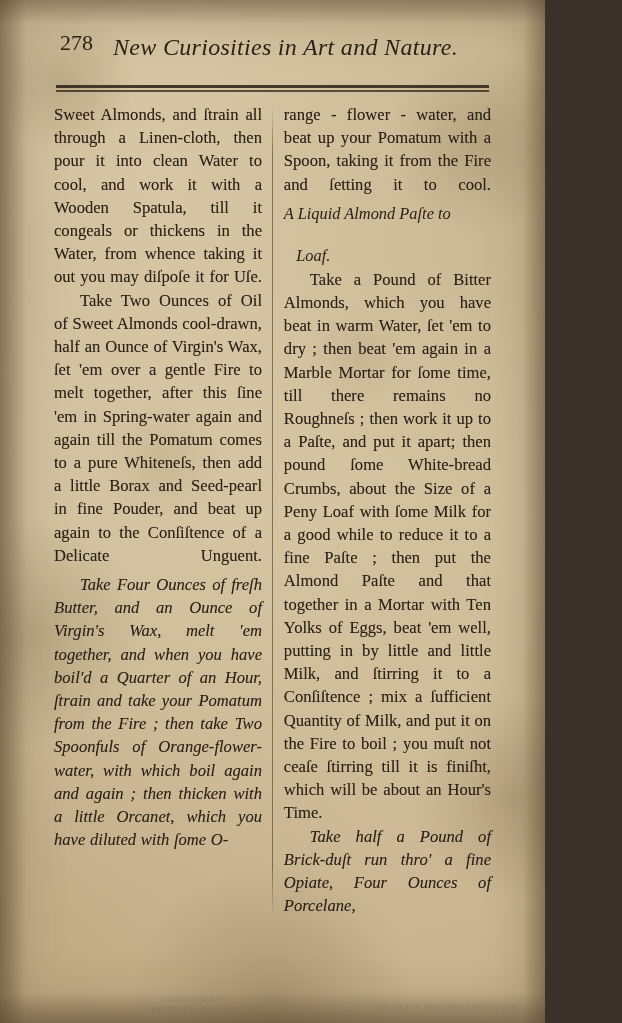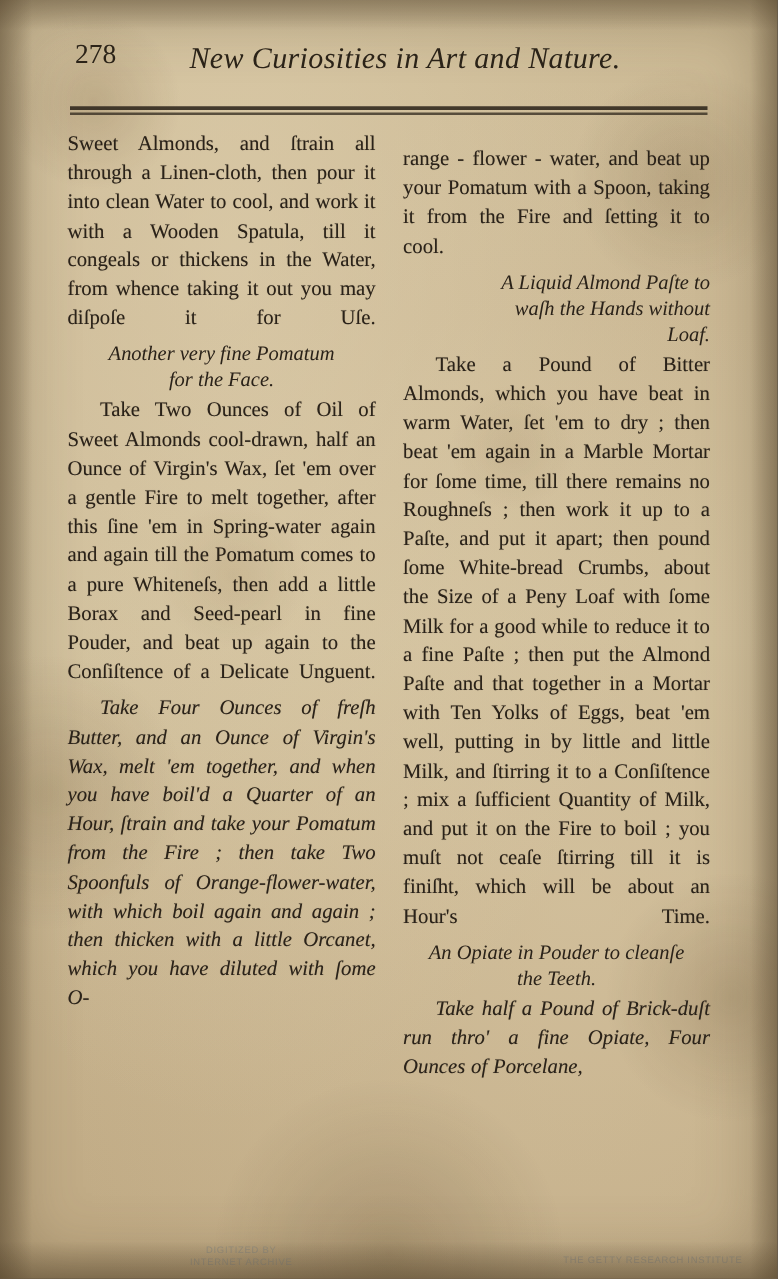--- a/index.html
+++ b/index.html
@@ -7,21 +7,21 @@
     padding: 0;
     background: #3a3228;
   }
   body {
     width: 622px;
     height: 1023px;
     overflow: hidden;
   }
   #page {
     position: relative;
-    width: 622px;
+    width: 545px;
     height: 1023px;
     background:
       radial-gradient(ellipse at 30% 20%, rgba(226,211,178,0.55) 0%, rgba(205,186,150,0.0) 60%),
       radial-gradient(ellipse at 75% 70%, rgba(218,200,165,0.5) 0%, rgba(200,180,145,0.0) 65%),
       linear-gradient(180deg, #cdbb96 0%, #c9b692 25%, #cdbc98 50%, #c6b28d 75%, #bfa983 100%);
     box-sizing: border-box;
     font-family: "Liberation Serif", serif;
     color: #2b2318;
   }
   
@@ -93,21 +93,21 @@
   .columns {
     display: flex;
     margin-top: 11px;
     padding: 0 10px;
   }
   .col {
     width: 262px;
     box-sizing: border-box;
   }
   .col.left { padding-right: 10px; }
-  .col.right { padding-left: 11px; margin-top: 12px; }
+  .col.right { padding-left: 11px; }
   .divider {
     width: 1px;
     background: linear-gradient(180deg, rgba(60,48,30,0.0), rgba(60,48,30,0.55) 6%, rgba(60,48,30,0.55) 94%, rgba(60,48,30,0.0));
     margin: 2px 0;
   }
   p.body {
     margin: 0;
     font-size: 16.6px;
     line-height: 23.2px;
     text-align: justify;
@@ -121,21 +121,21 @@
   h2.sub {
     margin: 7px 0 2px 0;
     font-size: 16.4px;
     line-height: 21px;
     font-style: italic;
     text-align: center;
     font-weight: normal;
     color: #2a2219;
   }
   h2.sub.flush {
-    text-align: right;
+    text-align: left;
   }
   .spacer { height: 6px; }
   
   .stamp {
     position: absolute;
     z-index: 3;
     font-family: "Liberation Sans", sans-serif;
     color: rgba(125,130,128,0.55);
     letter-spacing: 0.6px;
     text-transform: uppercase;
@@ -197,50 +197,42 @@
     </div>
 
     <div class="rule"></div>
     <div class="rule thin"></div>
 
     <div class="columns">
 
       <div class="col left">
         <p class="body">Sweet Almonds, and ſtrain all through a Linen-cloth, then pour it into clean Water to cool, and work it with a Wooden Spatula, till it congeals or thickens in the Water, from whence taking it out you may diſpoſe it for Uſe.</p>
 
-        <h2 class="sub">
-          <span>Another very fine Pomatum</span><br>
-          <span>for the Face.</span>
-        </h2>
 
         <p class="body indent">Take Two Ounces of Oil of Sweet Almonds cool-drawn, half an Ounce of Virgin's Wax, ſet 'em over a gentle Fire to melt together, after this ſine 'em in Spring-water again and again till the Pomatum comes to a pure Whiteneſs, then add a little Borax and Seed-pearl in fine Pouder, and beat up again to the Conſiſtence of a Delicate Unguent.</p>
 
         <div class="spacer"></div>
 
 
         <p class="body indent lastleft">Take Four Ounces of freſh Butter, and an Ounce of Virgin's Wax, melt 'em together, and when you have boil'd a Quarter of an Hour, ſtrain and take your Pomatum from the Fire ; then take Two Spoonfuls of Orange-flower-water, with which boil again and again ; then thicken with a little Orcanet, which you have diluted with ſome O-</p>
       </div>
 
       <div class="divider"></div>
 
       <div class="col right">
         <p class="body">range - flower - water, and beat up your Pomatum with a Spoon, taking it from the Fire and ſetting it to cool.</p>
 
         <h2 class="sub flush">
           <span>A Liquid Almond Paſte to</span><br>
-          &nbsp;&nbsp;&nbsp;<span>waſh the Hands without</span><br>
+          &nbsp;&nbsp;&nbsp;<br>
           &nbsp;&nbsp;&nbsp;<span>Loaf.</span>
         </h2>
 
         <p class="body indent">Take a Pound of Bitter Almonds, which you have beat in warm Water, ſet 'em to dry ; then beat 'em again in a Marble Mortar for ſome time, till there remains no Roughneſs ; then work it up to a Paſte, and put it apart; then pound ſome White-bread Crumbs, about the Size of a Peny Loaf with ſome Milk for a good while to reduce it to a fine Paſte ; then put the Almond Paſte and that together in a Mortar with Ten Yolks of Eggs, beat 'em well, putting in by little and little Milk, and ſtirring it to a Conſiſtence ; mix a ſufficient Quantity of Milk, and put it on the Fire to boil ; you muſt not ceaſe ſtirring till it is finiſht, which will be about an Hour's Time.</p>
 
-        <h2 class="sub">
-          <span>An Opiate in Pouder to cleanſe</span><br>
-          <span>the Teeth.</span>
-        </h2>
 
         <p class="body indent lastleft">Take half a Pound of Brick-duſt run thro' a fine Opiate, Four Ounces of Porcelane,</p>
       </div>
 
     </div>
   </div>
 
   <div class="stamp left">
     <div>Digitized by</div>
     <div>INTERNET ARCHIVE</div>

